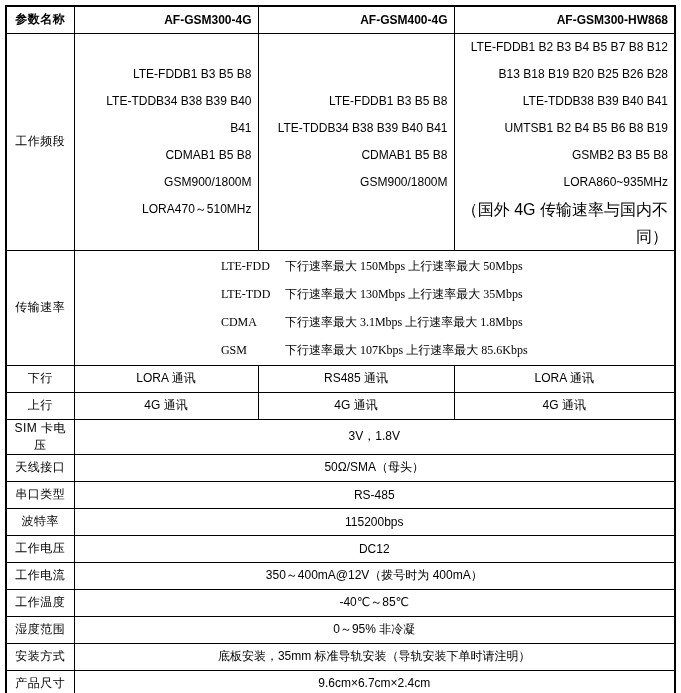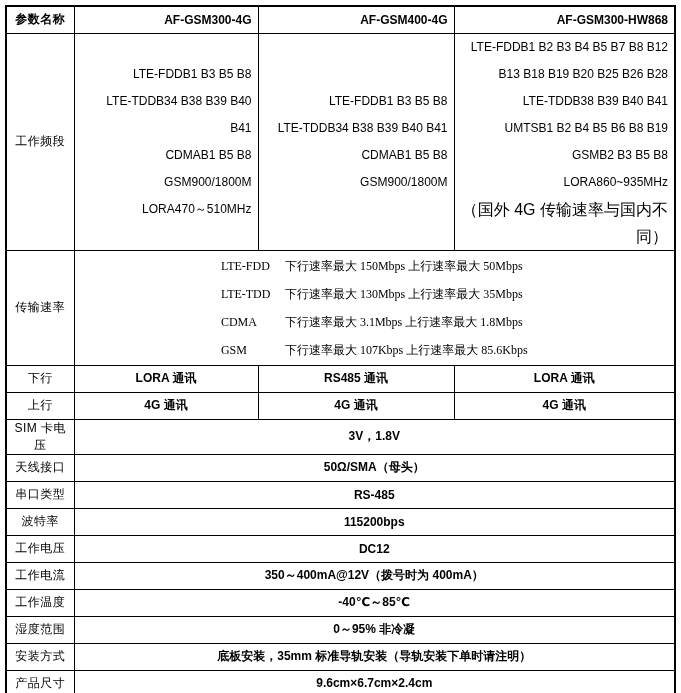--- a/index.html
+++ b/index.html
@@ -32,21 +32,21 @@
   col.c-label   { width: 68px; }
   col.c-gsm300  { width: 184px; }
   col.c-gsm400  { width: 196px; }
   col.c-hw868   { width: 221px; }
 
   tr.r-header  { height: 27px; font-weight: bold; }
   tr.r-band    { height: 197px; }
   tr.r-rate    { height: 115px; }
   tr.r-std     { height: 27px; }
 
-  td.center { text-align: center; font-weight: bold; }
+  td.center { text-align: center; }
   td.label-cell { text-align: center; font-size: 12.5px; letter-spacing: 0.5px; }
   td.header-cell { text-align: right; font-size: 12px; }
 
   
   td.band-cell {
     text-align: right;
     vertical-align: middle;
     line-height: 27px;
     font-size: 11.5px;
   }

